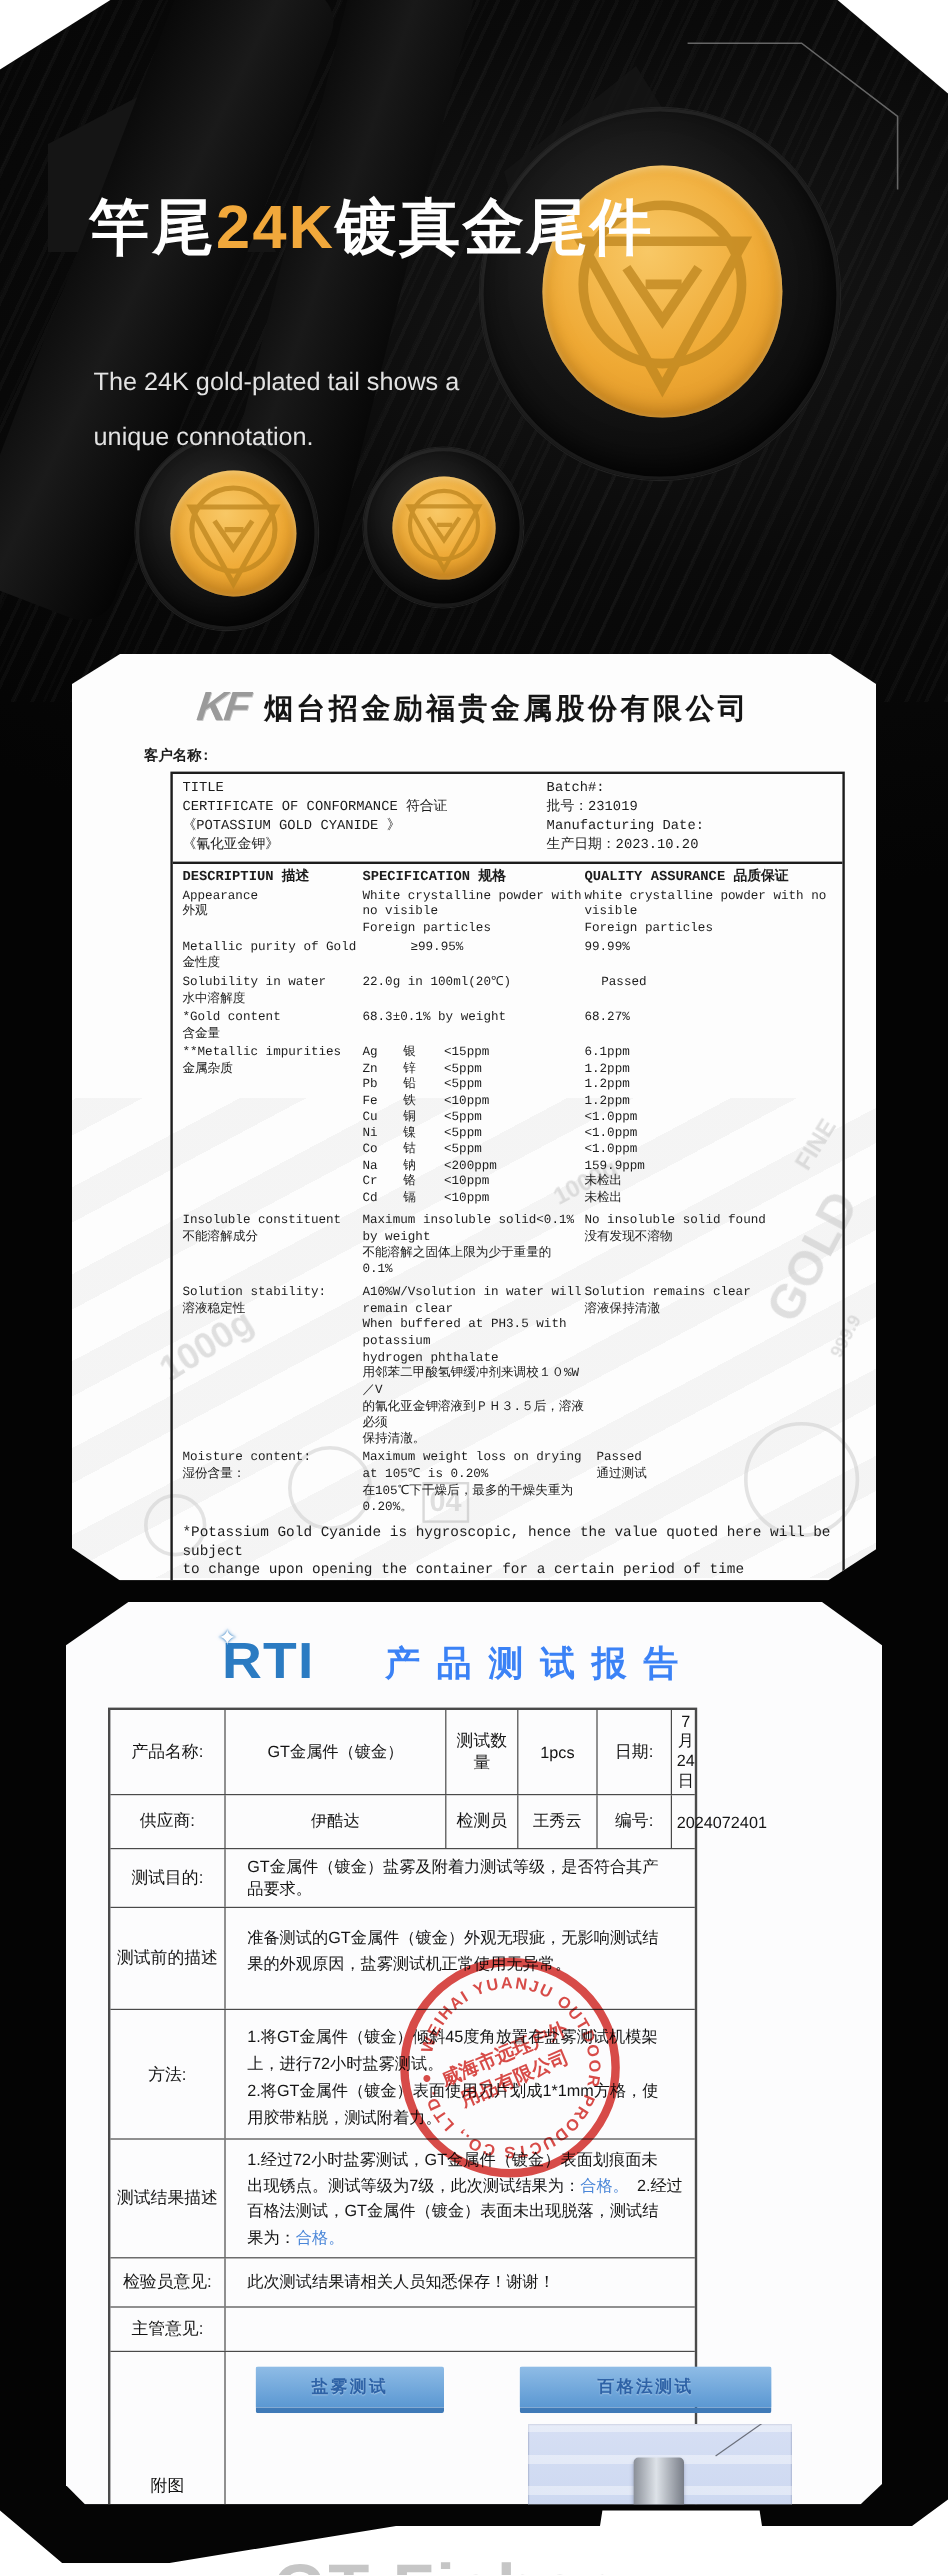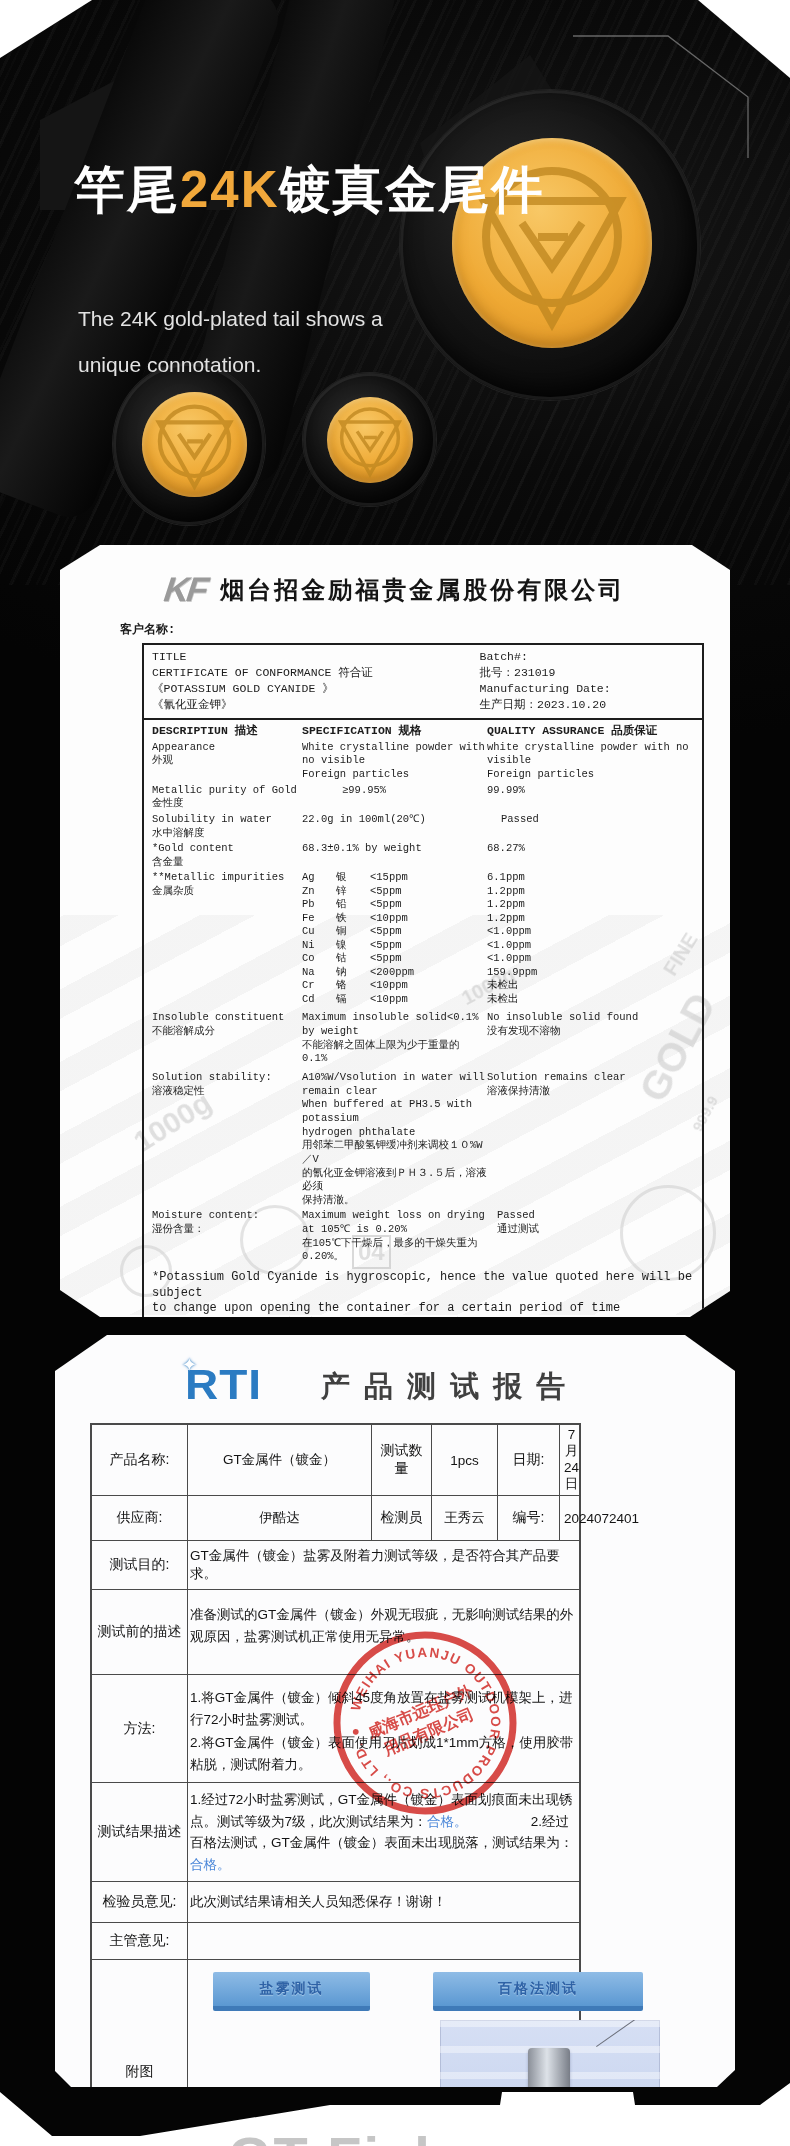--- a/index.html
+++ b/index.html
@@ -65,21 +65,21 @@
   .cert-inner{position:relative;z-index:1;padding:16px 24px 0 24px;height:100%;box-sizing:border-box;
     font-family:"Liberation Mono","DejaVu Sans Mono",monospace;font-size:10.5px;line-height:1.3;}
   .cert-head{display:flex;align-items:center;justify-content:center;gap:14px;margin-top:6px;}
   .kf-logo{font-family:"Liberation Sans",sans-serif;font-size:34px;font-weight:800;color:#9a9a9a;
     transform:skewX(-18deg);letter-spacing:-2px;text-shadow:1px 1px 0 #c9c9c9;}
   .cert-company{font-family:"DejaVu Serif","Liberation Serif",serif;font-size:24px;font-weight:700;
     letter-spacing:3px;color:#151515;}
   .cust{margin:12px 0 4px 36px;font-size:12px;font-weight:700;}
   .cert-box{margin-left:58px;margin-right:2px;border:2px solid #1d1d1d;padding:4px 8px 6px 8px;}
   .tblock{display:grid;grid-template-columns:56% 44%;border-bottom:2px solid #1d1d1d;
-      margin:-4px -8px 4px -8px;padding:4px 8px 5px 8px;gap:24px;}
+      margin:-4px -8px 4px -8px;padding:4px 8px 5px 8px;}
   .tblock div{line-height:16px;font-size:11.5px;}
   .thdr{display:grid;grid-template-columns:150px 185px auto;font-weight:700;font-size:11.5px;margin:3px 0 2px 0;}
   .crow{display:grid;grid-template-columns:150px 185px auto;margin:2px 0;}
   .crow span{white-space:pre-line;display:block;}
   .imp-row{display:grid;grid-template-columns:150px 34px 34px 117px auto;line-height:13.5px;}
   .notes{white-space:pre-line;font-size:12px;line-height:15.5px;margin-top:6px;
       font-family:"Liberation Mono","DejaVu Sans Mono",monospace;}
   .cfoot{display:grid;grid-template-columns:150px 185px auto;margin-top:10px;height:52px;font-size:11.5px;}
   
   .wm{position:absolute;z-index:0;color:#c7c7c7;pointer-events:none;}
@@ -92,32 +92,32 @@
   
   .report{
     position:absolute;left:55px;top:1335px;width:680px;height:752px;z-index:2;background:#fcfcfd;
     clip-path:polygon(52px 0,630px 0,680px 36px,680px 735px,662px 752px,16px 752px,0 736px,0 36px);
     color:#141414;
   }
   .rti{position:absolute;left:130px;top:22px;font-size:46px;font-weight:800;color:#2B7BC2;
       letter-spacing:1px;transform:scaleY(.92);}
   .rti-star{position:absolute;left:-4px;top:-6px;font-size:20px;color:#ffffff;
       text-shadow:0 0 3px #2B7BC2, 0 0 1px #2B7BC2;}
-  .rpt-title{position:absolute;left:266px;top:32px;font-size:29px;font-weight:700;color:#404040;
+  .rpt-title{position:absolute;left:266px;top:32px;font-size:29px;font-weight:700;color:#3b82f6;
       letter-spacing:3px;white-space:nowrap;}
   .rtable{position:absolute;left:35px;top:88px;width:491px;border:2px solid #4a4a4a;box-sizing:border-box;}
   .rrow{display:grid;border-top:1.5px solid #4a4a4a;}
   .rrow:first-child{border-top:none;}
   .r6{grid-template-columns:95px 184px 60px 66px 62px auto;}
   .r2c{grid-template-columns:95px auto;}
   .rcell{border-left:1.5px solid #4a4a4a;display:flex;align-items:center;justify-content:center;
       font-size:13.5px;padding:2px 4px;box-sizing:border-box;text-align:center;}
   .rcell:first-child{border-left:none;}
   .rcell.lbl{font-size:14px;}
-  .rcell.val-left{justify-content:flex-start;text-align:left;padding:6px 2px;display:block;}
+  .rcell.val-left{justify-content:flex-start;text-align:left;padding:6px 18px;display:block;}
   .h46{min-height:44px;} .h44{min-height:42px;} .h84{min-height:84px;} .h76{min-height:76px;}
   .h72{min-height:72px;} .h42{min-height:40px;} .h38{min-height:36px;} .h224{min-height:224px;}
   .pre{white-space:pre-line;line-height:1.65;}
   .pass{color:#4A86D8;}
   .result-cell{position:relative;line-height:1.6;}
   .p2-right{position:absolute;right:10px;top:28px;}
   .figs{position:relative;height:224px;}
   .fig-btn{position:absolute;height:34px;border-radius:2px;z-index:2;
       background:linear-gradient(#8FBCE6,#5B98D2);border-bottom:5px solid #3F7AB8;
       color:#2E62A6;font-size:14px;font-weight:700;display:flex;align-items:center;justify-content:center;

